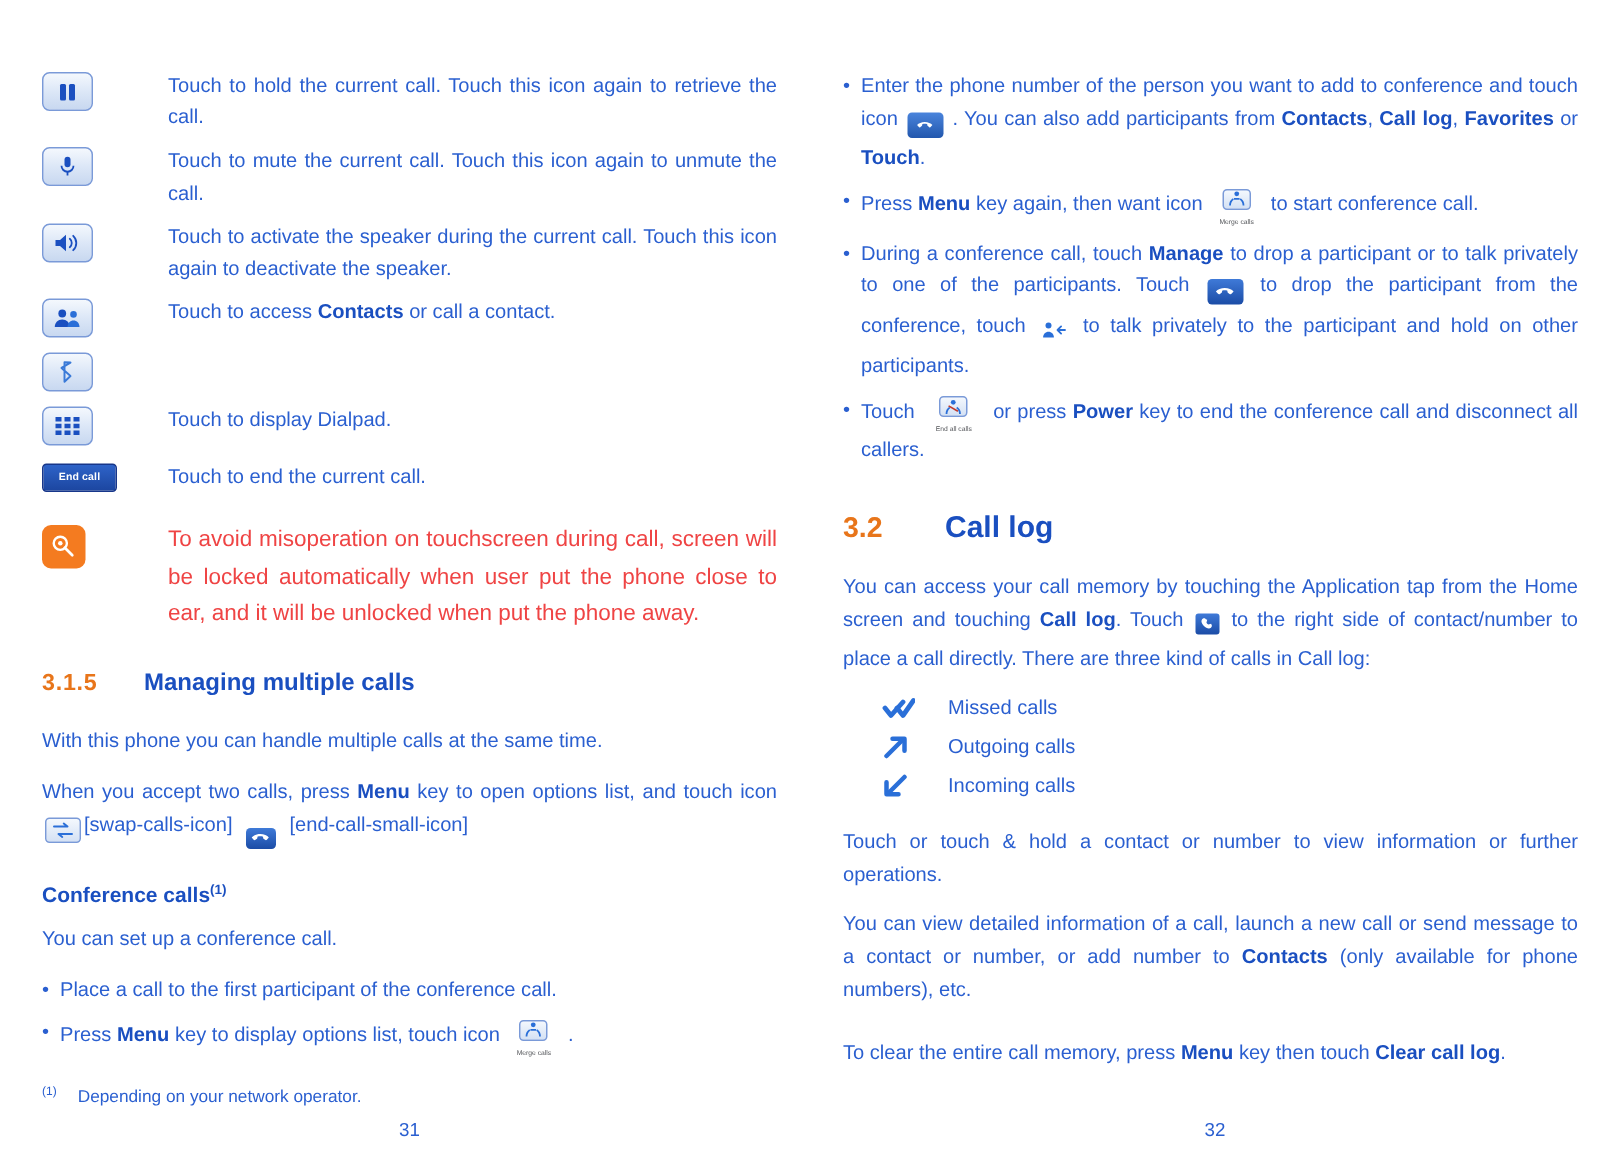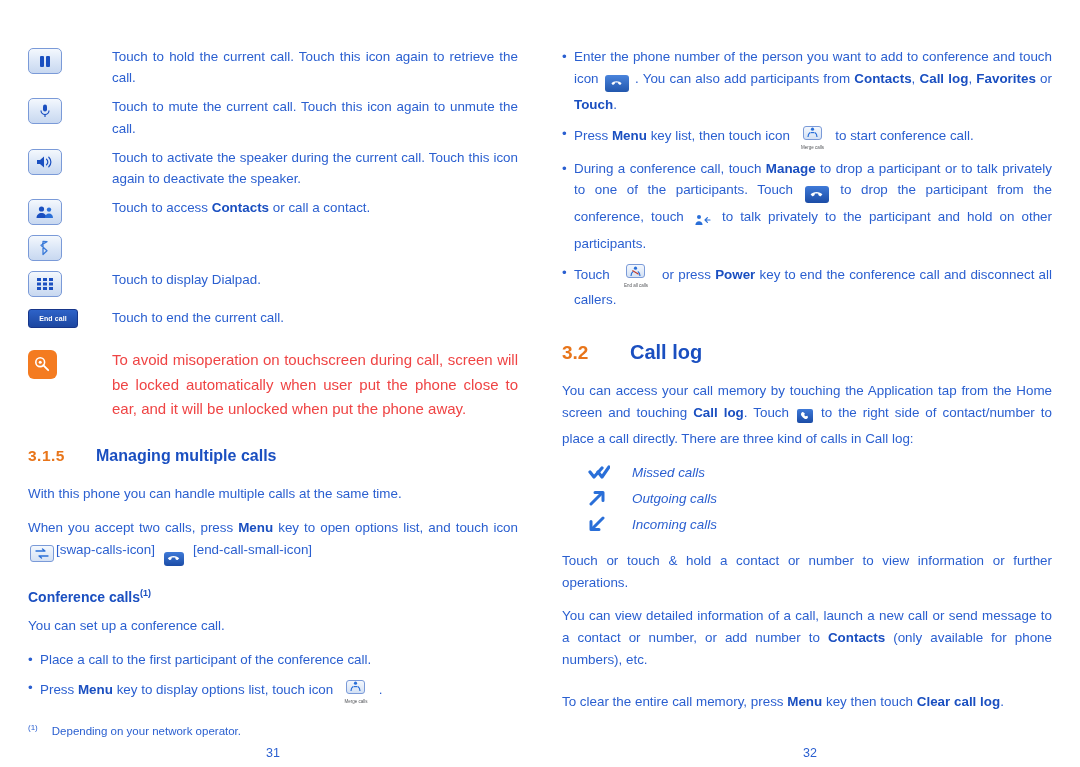--- a/index.html
+++ b/index.html
@@ -229,23 +229,22 @@
     line-height: 1.1;
     margin-top: 1px;
   }
 
   
   .legend {
     margin: 14px 0 18px 18px;
   }
   .legend-row {
     display: flex;
-    align-items: center;
+    align-items: flex-start;
     margin-bottom: 10px;
-    font-style: italic;
   }
   .legend-ico {
     width: 44px;
     flex: 0 0 44px;
     display: flex;
     justify-content: flex-start;
     padding-left: 8px;
   }
   .legend-lbl {
     font-size: 13.4px;
@@ -437,21 +436,21 @@
 
     <ul class="bul">
       <li>
         <span>Enter the phone number of the person you want to add to conference and touch icon </span><span class="inl"><span class="inl-phone-blue" style="background:linear-gradient(to bottom,#4a84dc,#2257ad);">
               <svg width="14" height="9" viewBox="0 0 14 9">
                 <path d="M6.5 2.3C4.3 2.3 2.4 3.2 1.4 4.3l1.2 1.4c.3.4.8.3 1-.1l.9-.6c.2-.1.3-.3.3-.6v-.6c.5-.2 1.1-.3 1.7-.3s1.2.1 1.7.3v.6c0 .3.1.5.3.6l.9.6c.2.4.7.5 1 .1l1.2-1.4C10.6 3.2 8.7 2.3 6.5 2.3z" fill="#fff"></path>
               </svg>
             </span></span><span> . You can also add participants from </span><b>Contacts</b><span>, </span><b>Call log</b><span>, </span><b>Favorites</b><span> or </span><b>Touch</b><span>.</span>
       </li>
       <li>
-        <span>Press </span><b>Menu</b><span> key list, then touch icon </span><span class="inl-label"><span class="inl-box" style="width:19px;height:14px;">
+        <span>Press </span><b>Menu</b><span> key again, then want icon </span><span class="inl-label"><span class="inl-box" style="width:19px;height:14px;">
               <svg width="13" height="11" viewBox="0 0 13 11">
                 <circle cx="6.5" cy="2.2" r="1.6" fill="#2a6fd8"></circle>
                 <path d="M2 10c0-2 1-3.6 2.2-4.4M11 10c0-2-1-3.6-2.2-4.4" stroke="#2a6fd8" stroke-width="1.2" fill="none"></path>
                 <path d="M4.6 5.6h3.8" stroke="#2a6fd8" stroke-width="1.2"></path>
               </svg>
             </span><span class="lbl">Merge calls</span></span><span> to start conference call.</span>
       </li>
       <li>
         <span>During a conference call, touch </span><b>Manage</b><span> to drop a participant or to talk privately to one of the participants. Touch </span><span class="inl"><span class="inl-phone-blue">
               <svg width="15" height="9" viewBox="0 0 15 9">

